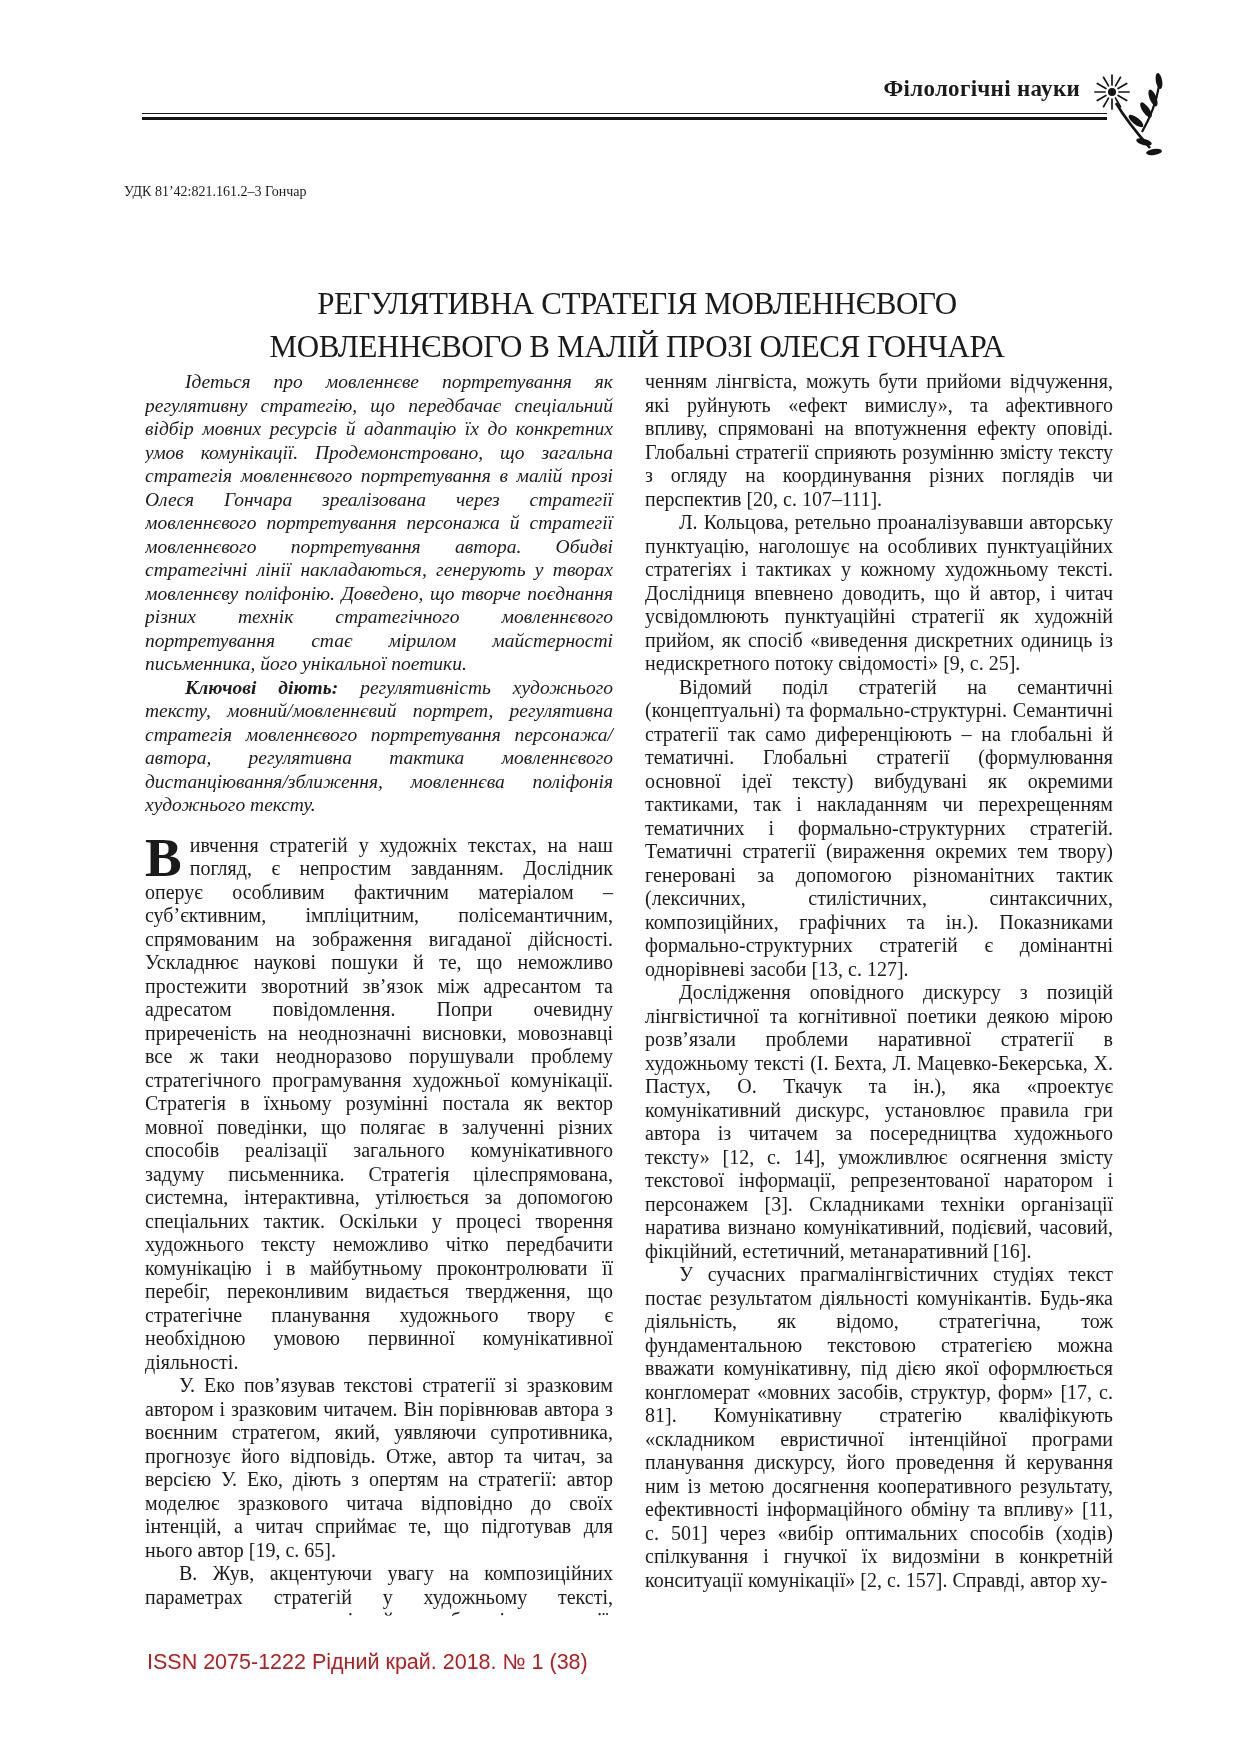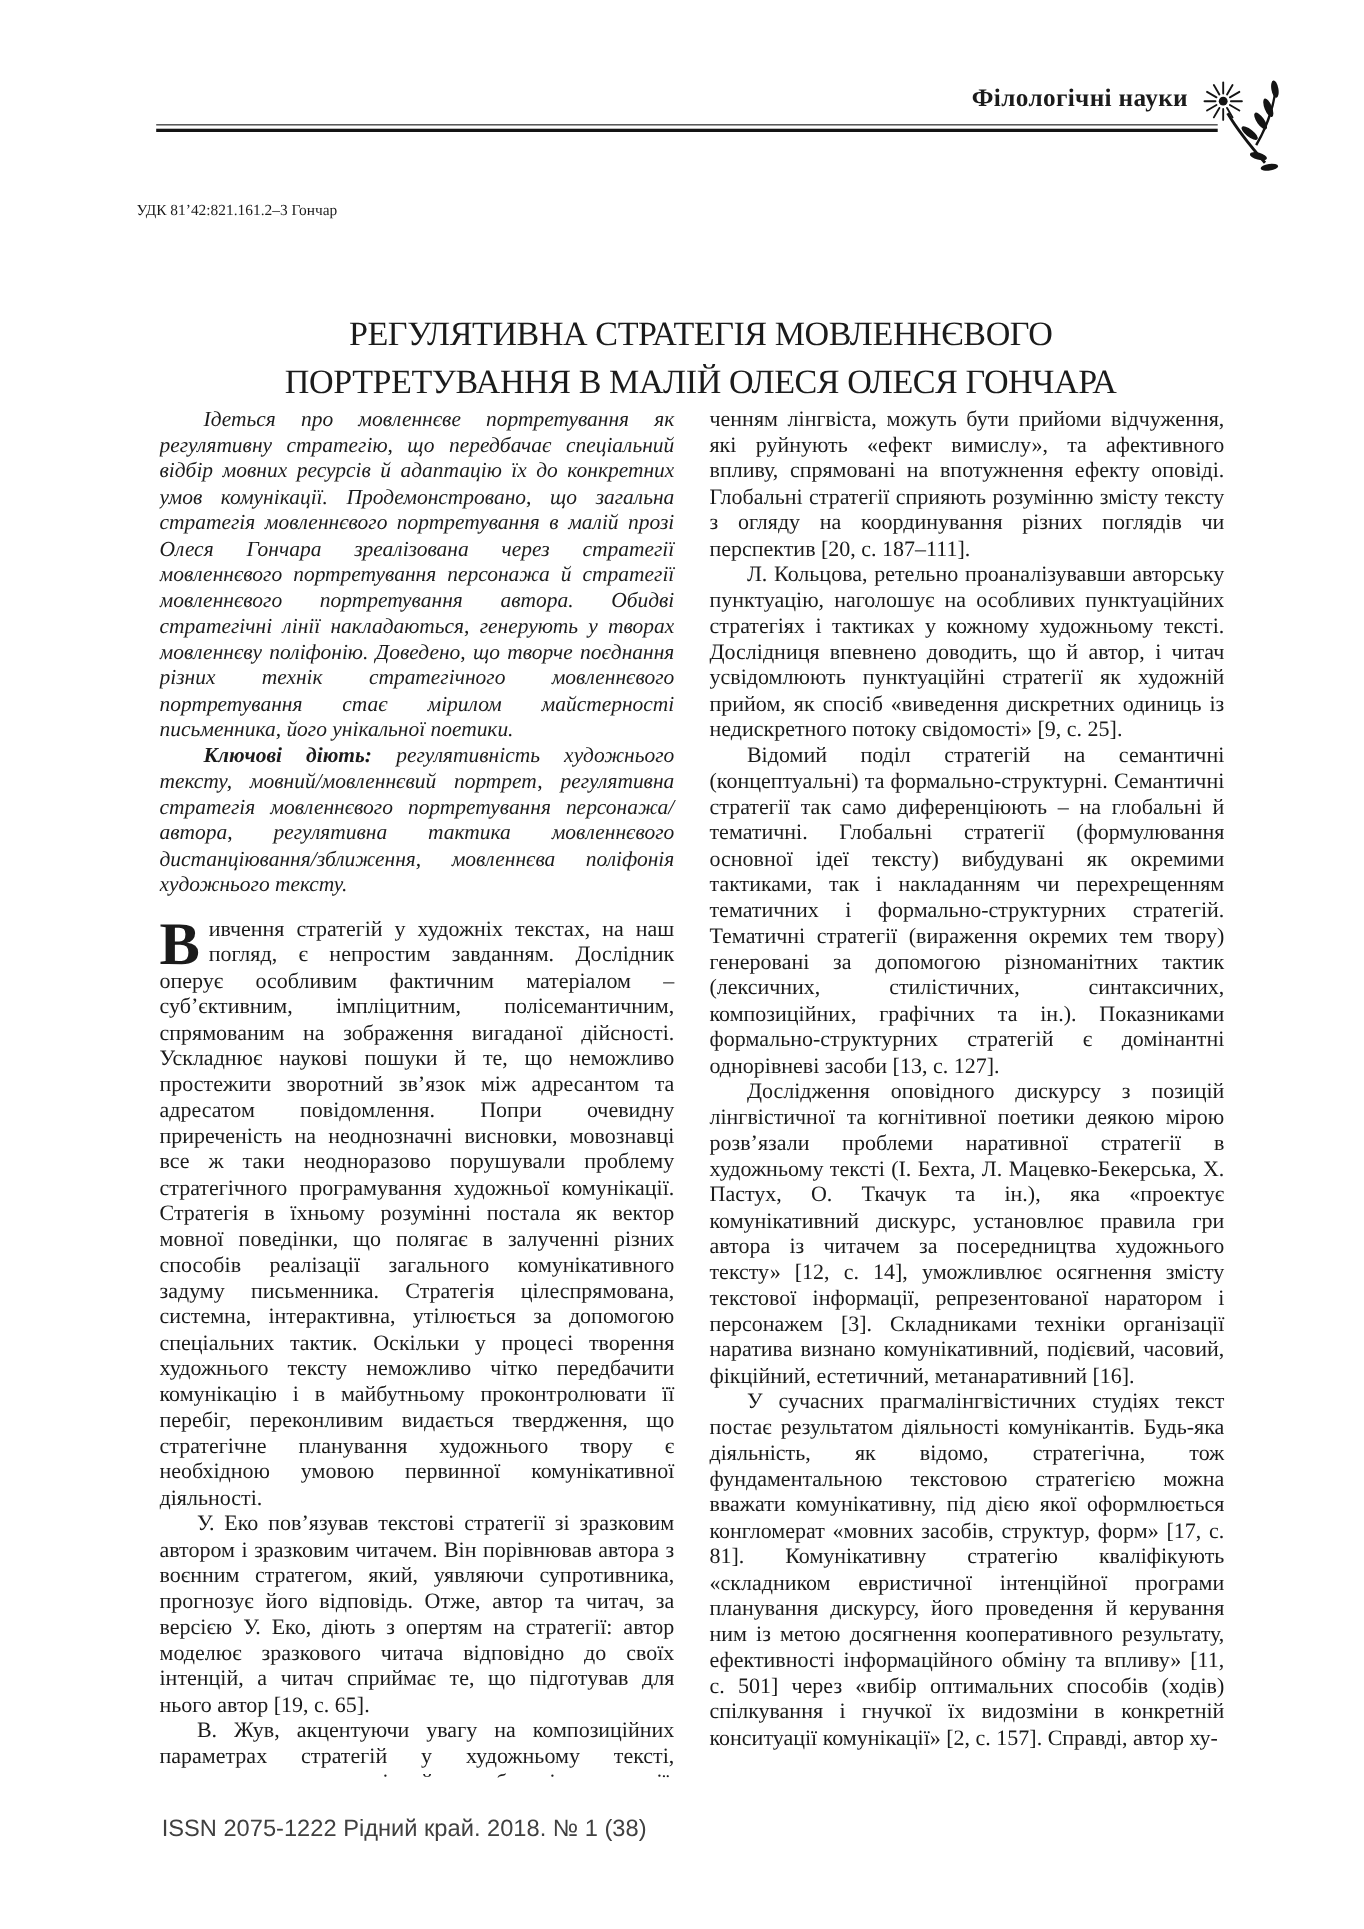--- a/index.html
+++ b/index.html
@@ -49,21 +49,21 @@
   .footer-row{
     position:absolute;left:145px;width:984px;top:1603px;height:38px;
     display:flex;align-items:center;
   }
   .frule{flex:1;border-top:2.5px solid #1b1b1b;}
   .flourish{flex:0 0 auto;margin:0 6px;}
   .flourish.flip{transform:scaleX(-1);}
   .pageno{flex:0 0 150px;text-align:center;font-size:23px;}
   .issn{
     position:absolute;left:147px;top:1650px;
-    font-family:"Liberation Sans",sans-serif;font-size:21.5px;color:#404040;
+    font-family:"Liberation Sans",sans-serif;font-size:21.5px;color:#b91c1c;
   }
 </style>
 </head>
 <body>
 
 <div class="page">
 
   <div class="section-label">Філологічні науки</div>
 
   <svg class="flower" width="80" height="104" viewBox="0 0 80 104" fill="none" stroke="#141414">
@@ -93,34 +93,34 @@
       <ellipse cx="68" cy="94" rx="8" ry="3" transform="rotate(-8 68 94)"></ellipse>
     </g>
   </svg>
 
   <div class="rule-top"></div>
 
   <div class="udc">УДК 81’42:821.161.2–3 Гончар</div>
 
   <h1 class="title">
     <span class="tl">РЕГУЛЯТИВНА СТРАТЕГІЯ МОВЛЕННЄВОГО</span>
-    <span class="tl">ПОРТРЕТУВАННЯ В МАЛІЙ ОЛЕСЯ ОЛЕСЯ ГОНЧАРА</span>
+    <span class="tl">МОВЛЕННЄВОГО В МАЛІЙ ПРОЗІ ОЛЕСЯ ГОНЧАРА</span>
   </h1>
 
   <div class="columns">
     <div class="col">
       <p class="abs">Ідеться про мовленнєве портретування як регулятивну стратегію, що передбачає спеціальний відбір мовних ресурсів й адаптацію їх до конкретних умов комунікації. Продемонстровано, що загальна стратегія мовленнєвого портретування в малій прозі Олеся Гончара зреалізована через стратегії мовленнєвого портретування персонажа й стратегії мовленнєвого портретування автора. Обидві стратегічні лінії накладаються, генерують у творах мовленнєву поліфонію. Доведено, що творче поєднання різних технік стратегічного мовленнєвого портретування стає мірилом майстерності письменника, його унікальної поетики.</p>
       <p class="abs"><span class="kwl">Ключові діють:</span> <span>регулятивність художнього тексту, мовний/мовленнєвий портрет, регулятивна стратегія мовленнєвого портретування персонажа/автора, регулятивна тактика мовленнєвого дистанціювання/зближення, мовленнєва поліфонія художнього тексту.</span></p>
       <p class="bp start"><span class="dropcap">В</span><span>ивчення стратегій у художніх текстах, на наш погляд, є непростим завданням. Дослідник оперує особливим фактичним матеріалом – суб’єктивним, імпліцитним, полісемантичним, спрямованим на зображення вигаданої дійсності. Ускладнює наукові пошуки й те, що неможливо простежити зворотний зв’язок між адресантом та адресатом повідомлення. Попри очевидну приреченість на неоднозначні висновки, мовознавці все ж таки неодноразово порушували проблему стратегічного програмування художньої комунікації. Стратегія в їхньому розумінні постала як вектор мовної поведінки, що полягає в залученні різних способів реалізації загального комунікативного задуму письменника. Стратегія цілеспрямована, системна, інтерактивна, утілюється за допомогою спеціальних тактик. Оскільки у процесі творення художнього тексту неможливо чітко передбачити комунікацію і в майбутньому проконтролювати її перебіг, переконливим видається твердження, що стратегічне планування художнього твору є необхідною умовою первинної комунікативної діяльності.</span></p>
       <p class="bp">У. Еко пов’язував текстові стратегії зі зразковим автором і зразковим читачем. Він порівнював автора з воєнним стратегом, який, уявляючи супротивника, прогнозує його відповідь. Отже, автор та читач, за версією У. Еко, діють з опертям на стратегії: автор моделює зразкового читача відповідно до своїх інтенцій, а читач сприймає те, що підготував для нього автор [19, с. 65].</p>
       <p class="bp">В. Жув, акцентуючи увагу на композиційних параметрах стратегій у художньому тексті, виокремлює локальні й глобальні стратегії. Локальними він уважає серію прийомів, що детермінують ставлення читача до світу художнього твору. Такими прийомами, згідно з ба-</p>
 
     </div>
     <div class="col">
-      <p class="bp nofirst">ченням лінгвіста, можуть бути прийоми відчуження, які руйнують «ефект вимислу», та афективного впливу, спрямовані на впотужнення ефекту оповіді. Глобальні стратегії сприяють розумінню змісту тексту з огляду на координування різних поглядів чи перспектив [20, с. 187–111].</p>
+      <p class="bp nofirst">ченням лінгвіста, можуть бути прийоми відчуження, які руйнують «ефект вимислу», та афективного впливу, спрямовані на впотужнення ефекту оповіді. Глобальні стратегії сприяють розумінню змісту тексту з огляду на координування різних поглядів чи перспектив [20, с. 107–111].</p>
       <p class="bp">Л. Кольцова, ретельно проаналізувавши авторську пунктуацію, наголошує на особливих пунктуаційних стратегіях і тактиках у кожному художньому тексті. Дослідниця впевнено доводить, що й автор, і читач усвідомлюють пунктуаційні стратегії як художній прийом, як спосіб «виведення дискретних одиниць із недискретного потоку свідомості» [9, с. 25].</p>
       <p class="bp">Відомий поділ стратегій на семантичні (концептуальні) та формально-структурні. Семантичні стратегії так само диференціюють – на глобальні й тематичні. Глобальні стратегії (формулювання основної ідеї тексту) вибудувані як окремими тактиками, так і накладанням чи перехрещенням тематичних і формально-структурних стратегій. Тематичні стратегії (вираження окремих тем твору) генеровані за допомогою різноманітних тактик (лексичних, стилістичних, синтаксичних, композиційних, графічних та ін.). Показниками формально-структурних стратегій є домінантні однорівневі засоби [13, с. 127].</p>
       <p class="bp">Дослідження оповідного дискурсу з позицій лінгвістичної та когнітивної поетики деякою мірою розв’язали проблеми наративної стратегії в художньому тексті (І. Бехта, Л. Мацевко-Бекерська, Х. Пастух, О. Ткачук та ін.), яка «проектує комунікативний дискурс, установлює правила гри автора із читачем за посередництва художнього тексту» [12, с. 14], уможливлює осягнення змісту текстової інформації, репрезентованої наратором і персонажем [3]. Складниками техніки організації наратива визнано комунікативний, подієвий, часовий, фікційний, естетичний, метанаративний [16].</p>
       <p class="bp">У сучасних прагмалінгвістичних студіях текст постає результатом діяльності комунікантів. Будь-яка діяльність, як відомо, стратегічна, тож фундаментальною текстовою стратегією можна вважати комунікативну, під дією якої оформлюється конгломерат «мовних засобів, структур, форм» [17, с. 81]. Комунікативну стратегію кваліфікують «складником евристичної інтенційної програми планування дискурсу, його проведення й керування ним із метою досягнення кооперативного результату, ефективності інформаційного обміну та впливу» [11, с. 501] через «вибір оптимальних способів (ходів) спілкування і гнучкої їх видозміни в конкретній конситуації комунікації» [2, с. 157]. Справді, автор ху-</p>
     </div>
   </div>
 
 
   <div class="issn">ISSN 2075-1222 Рідний край. 2018. № 1 (38)</div>
 

